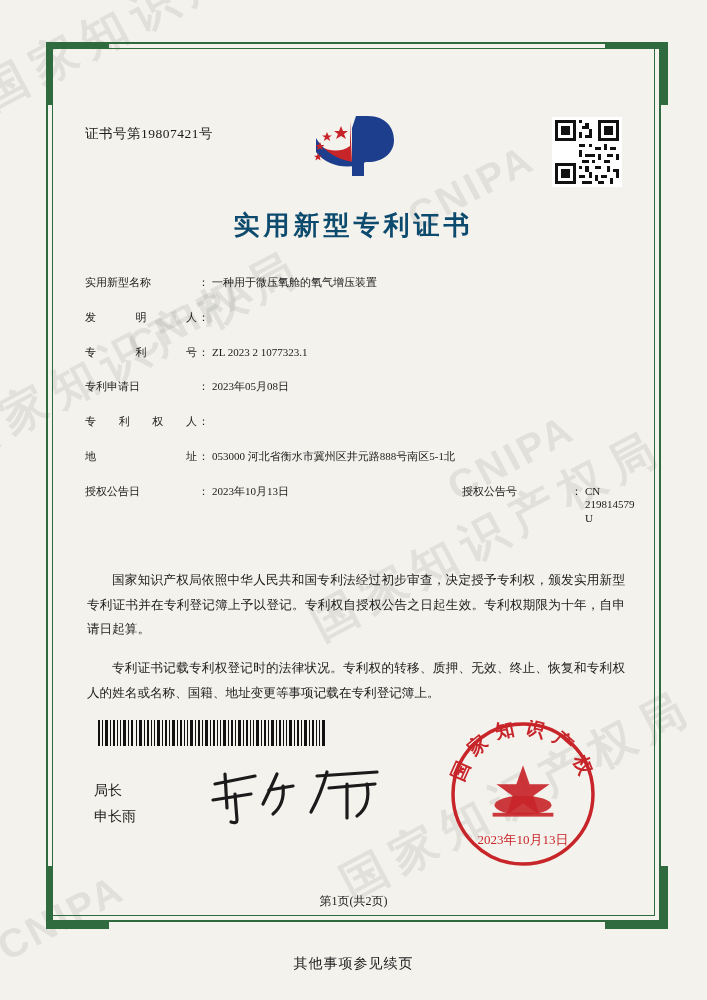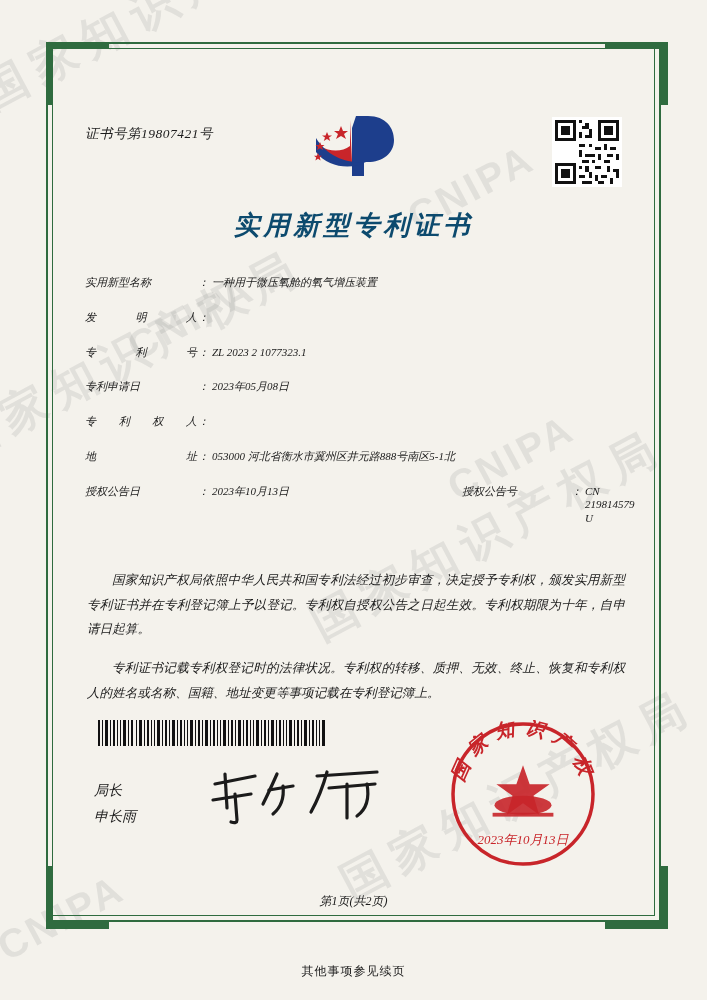--- a/index.html
+++ b/index.html
@@ -65,21 +65,20 @@
   .corner.tr { left: 605px; top: 42px;  border-right-width: 7px; border-top-width: 7px; }
   .corner.bl { left: 46px;  top: 866px; border-left-width: 7px; border-bottom-width: 7px; }
   .corner.br { left: 605px; top: 866px; border-right-width: 7px; border-bottom-width: 7px; }
 
   
   .content {
     position: absolute;
     left: 52px; top: 48px;
     width: 603px; height: 868px;
     z-index: 3;
-    font-style: italic;
   }
   .cert-no {
     position: absolute;
     left: 33px; top: 77px;
     font-size: 13.5px;
     color: #1b1b1b;
     letter-spacing: 0.5px;
   }
   .qr {
     position: absolute;
@@ -185,25 +184,24 @@
     text-align: center;
     font-size: 12px;
     color: #1b1b1b;
   }
 
   .footnote {
     position: absolute;
     left: 0; right: 0;
     top: 955px;
     text-align: center;
-    font-size: 12px;
+    font-size: 14px;
     color: #1b1b1b;
     letter-spacing: 1px;
     z-index: 3;
-    margin-top: 8px;
   }
 </style>
 </head>
 <body>
 
 <div class="watermark-layer">
   <div class="wm wm-cn" style="left:-30px; top:70px;">国家知识产权局</div>
   <div class="wm wm-en" style="left:400px; top:200px;">CNIPA</div>
   <div class="wm wm-cn" style="left:-60px; top:420px;">国家知识产权局</div>
   <div class="wm wm-en" style="left:440px; top:470px;">CNIPA</div>

